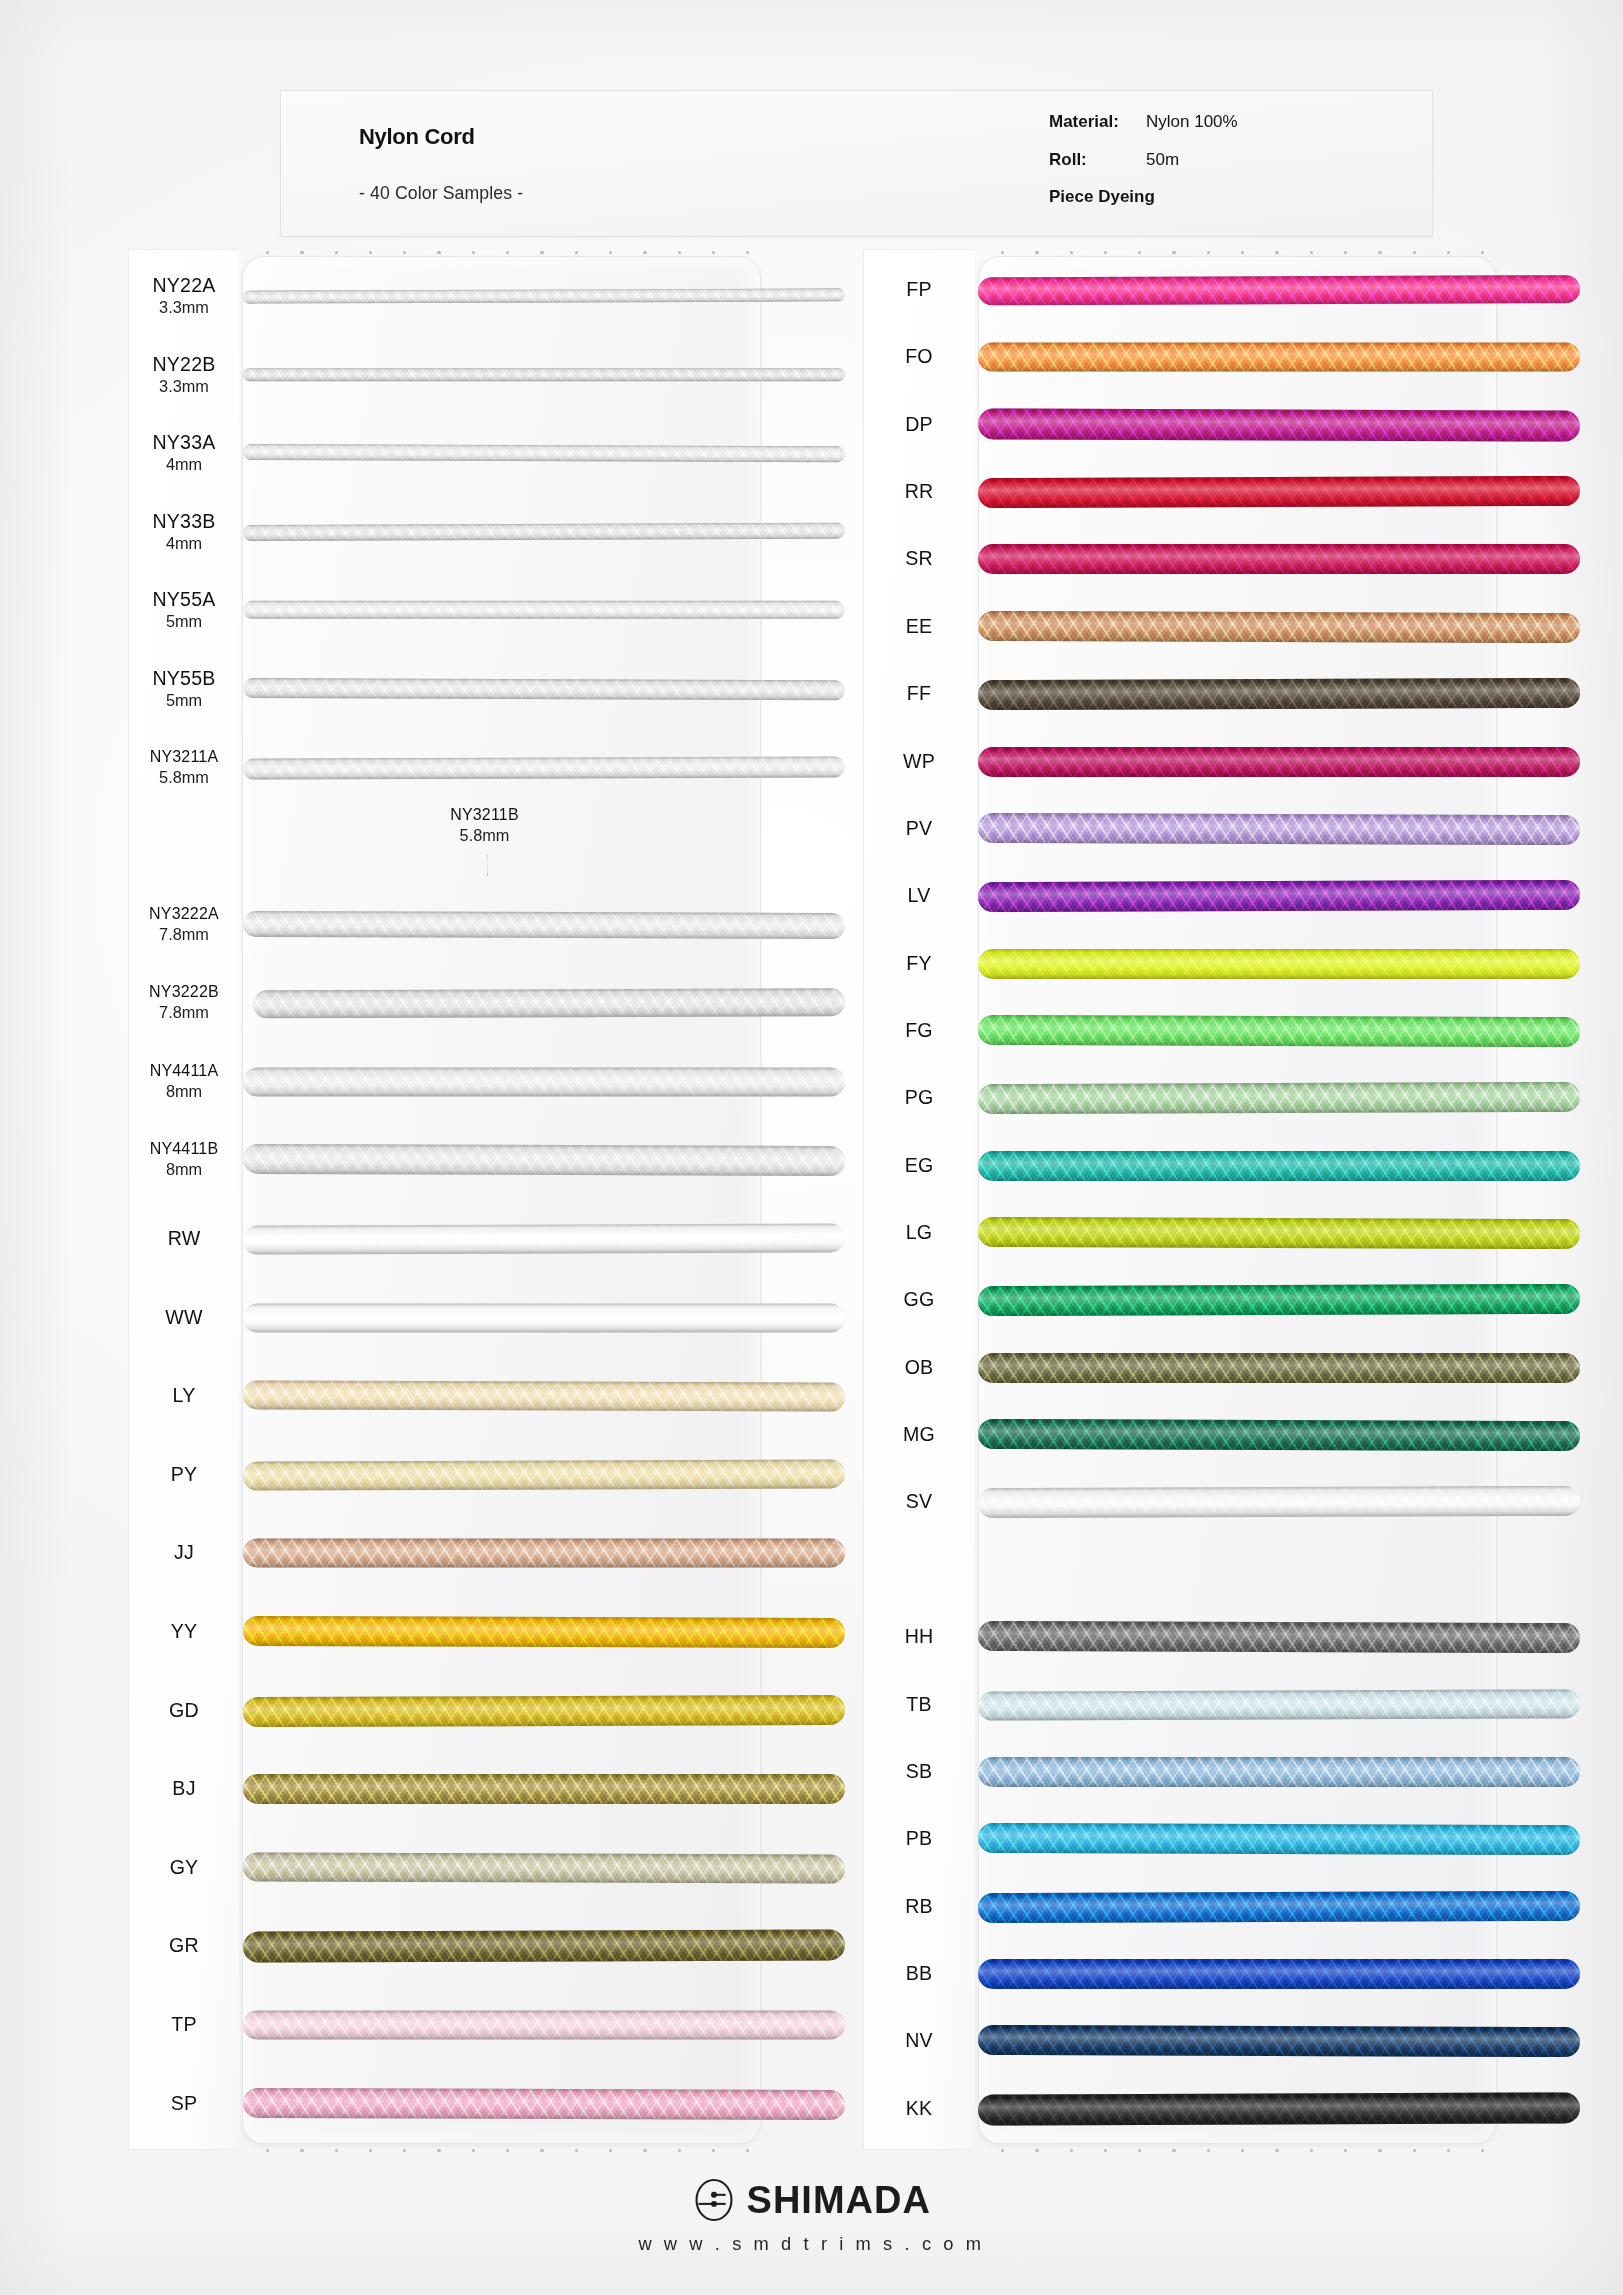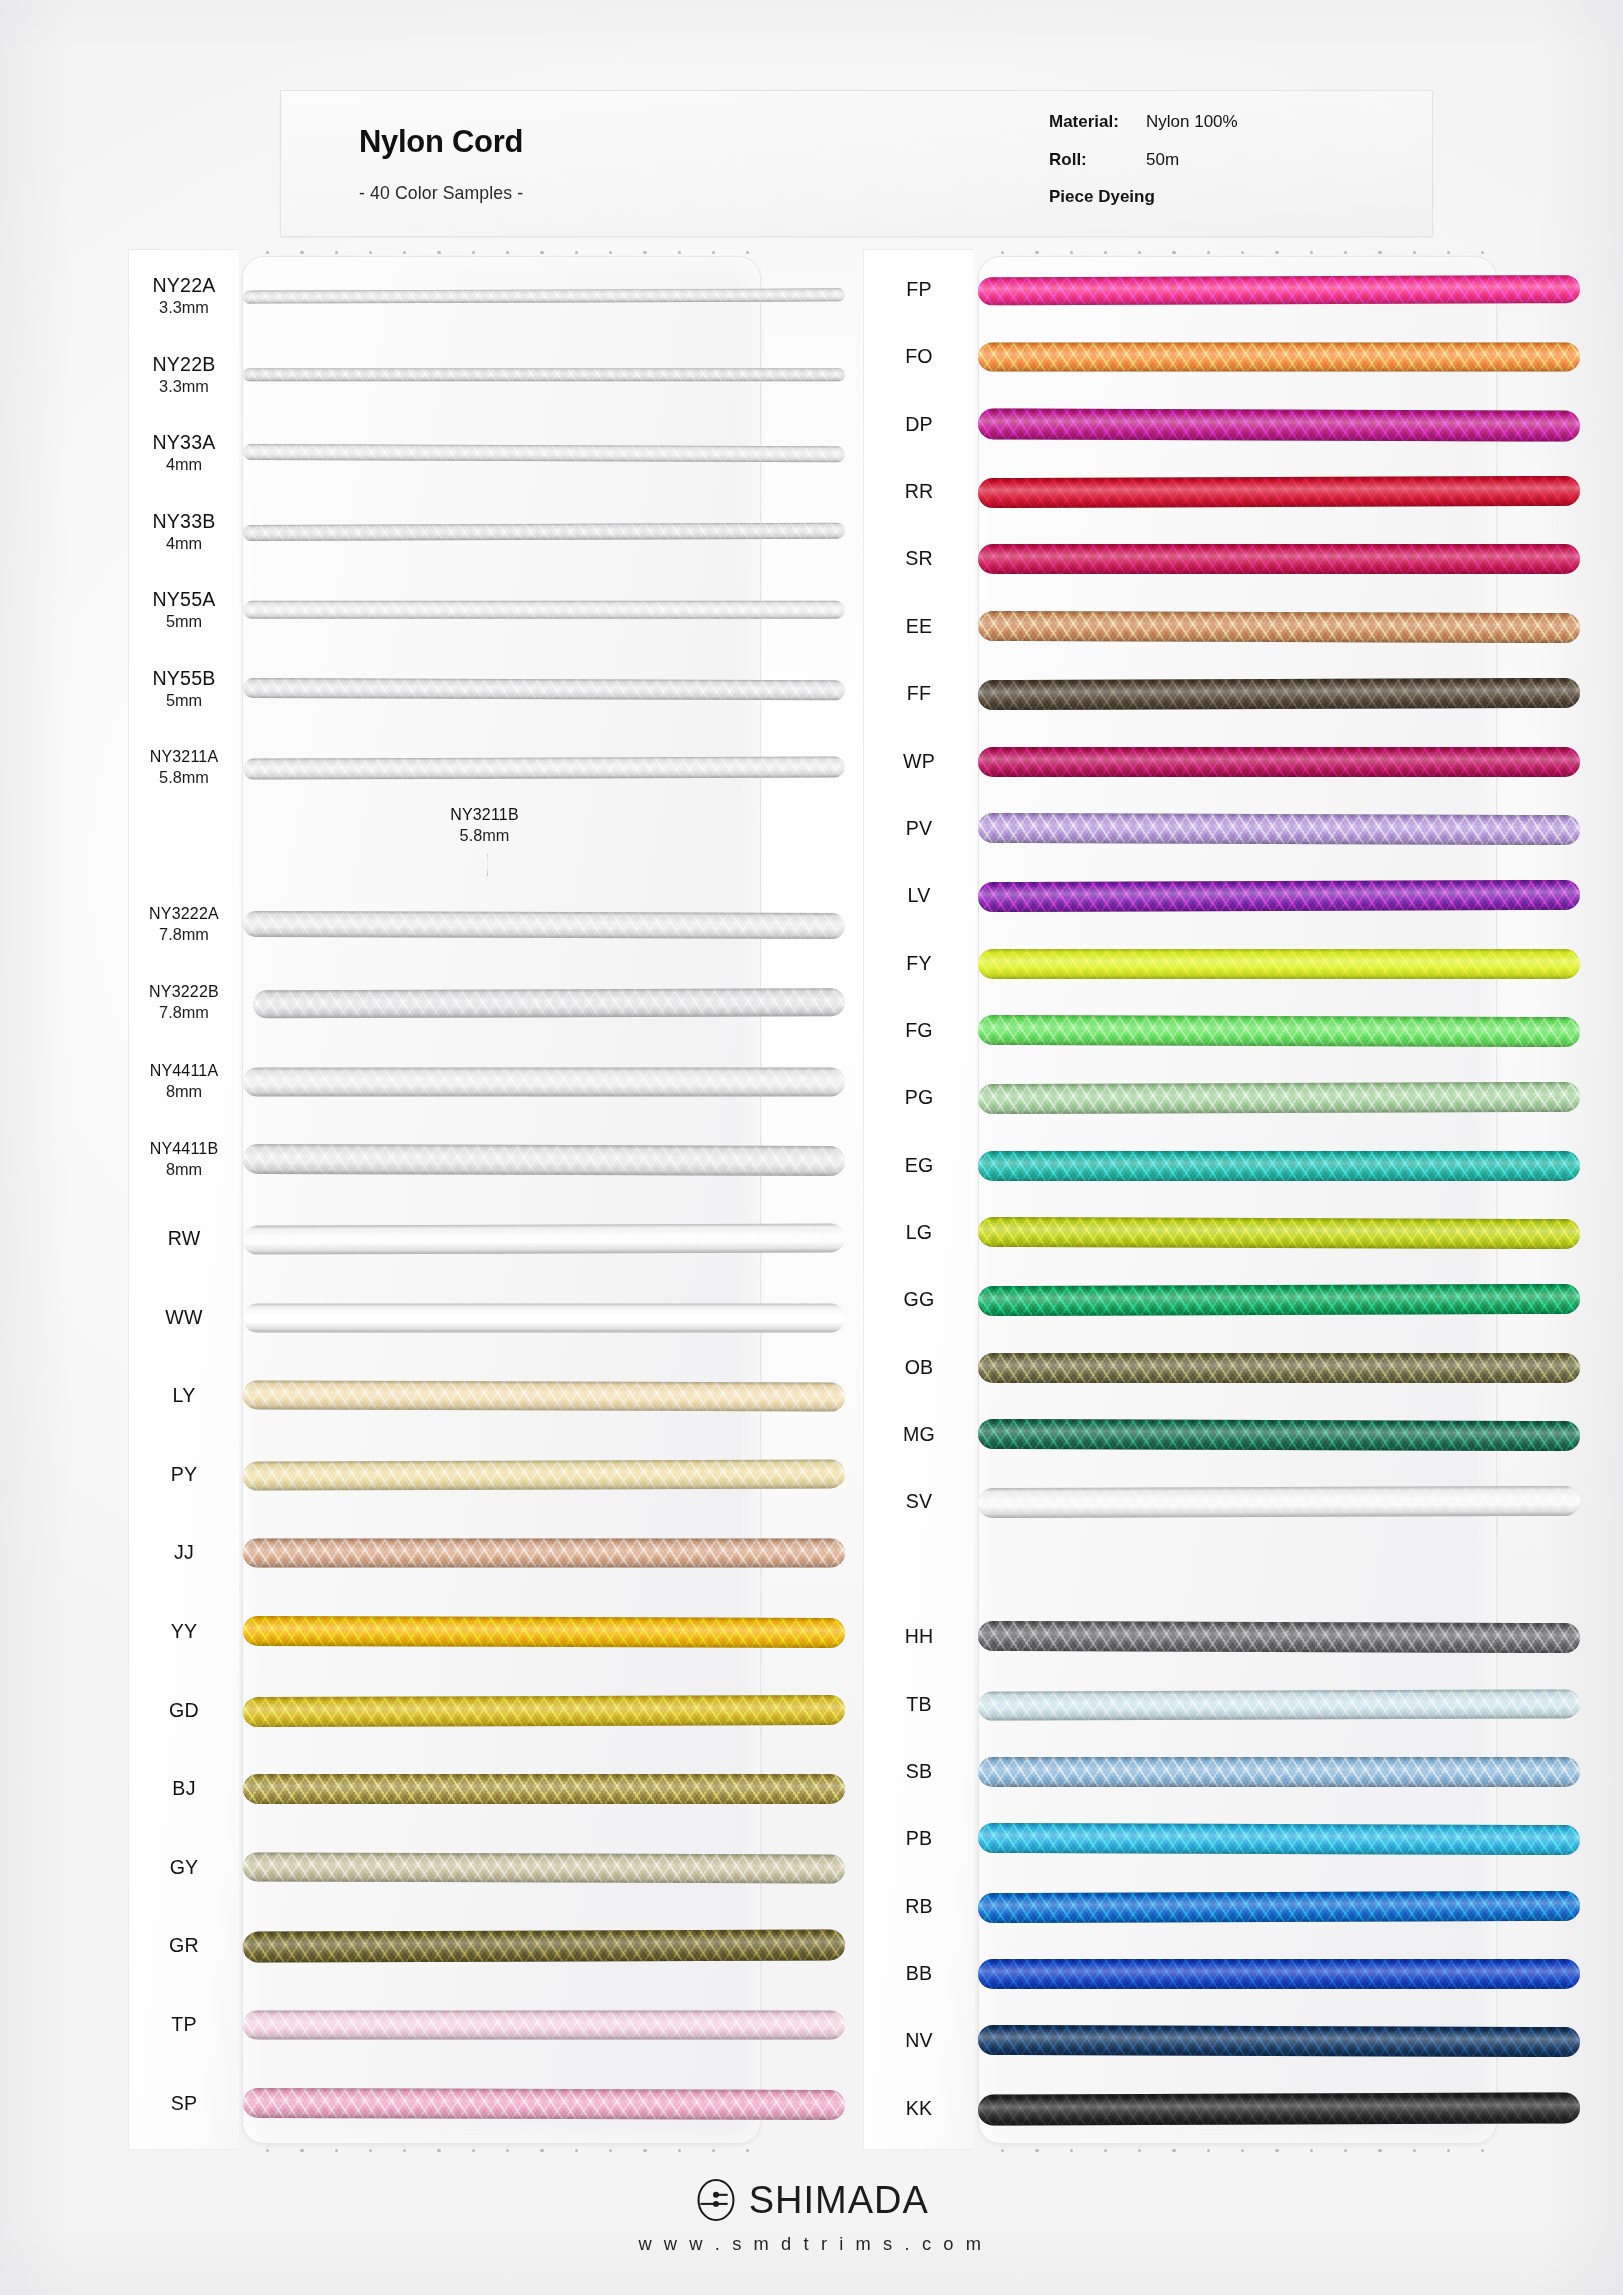--- a/index.html
+++ b/index.html
@@ -23,21 +23,21 @@
 
   
   .header-card{
     position:absolute;left:280px;top:90px;width:1151px;height:145px;
     background:linear-gradient(175deg,#fbfbfb 0%,#f6f6f6 60%,#f1f1f2 100%);
     border:0.7px solid #e3e3e5;
     box-shadow:0 0.7px 2px rgba(0,0,0,.05);
   }
   .hdr-title{
     position:absolute;left:78px;top:33px;
-    font-size:31px;font-weight:bold;color:#111;letter-spacing:-0.3px;
+    font-size:22px;font-weight:bold;color:#111;letter-spacing:-0.3px;
   }
   .hdr-sub{
     position:absolute;left:78px;top:92px;
     font-size:17.7px;color:#2b2b2b;letter-spacing:0.1px;
   }
   .hdr-specs{position:absolute;left:768px;top:21px;width:353px;}
   .spec-row{display:flex;align-items:baseline;margin-bottom:17.7px;font-size:17px;color:#141414;}
   .spec-k{font-weight:bold;width:97px;flex:none;}
   .spec-v{font-weight:normal;}
   .spec-single{font-weight:bold;font-size:17px;color:#141414;}
@@ -116,21 +116,21 @@
     border-radius:653px;background:rgba(120,120,126,.26);
     filter:blur(3.3px);z-index:-1;
   }
 
   
   .footer{
     position:absolute;left:0;right:0;top:2178px;text-align:center;
   }
   .logo-line{display:flex;align-items:center;justify-content:center;gap:10.5px;}
   .logo-mark{width:44px;height:44px;flex:none;}
-  .logo-word{font-size:38px;font-weight:400;color:#1c1c1c;letter-spacing:1px;}
+  .logo-word{font-size:38px;font-weight:700;color:#1c1c1c;letter-spacing:1px;}
   .logo-url{margin-top:10.5px;font-size:18.3px;color:#262626;letter-spacing:3.6px;}
 </style>
 </head>
 <body>
 
 <div class="paper-vignette"></div>
 
 <div class="header-card">
   <div class="hdr-title">Nylon Cord</div>
   <div class="hdr-sub">- 40 Color Samples -</div>

